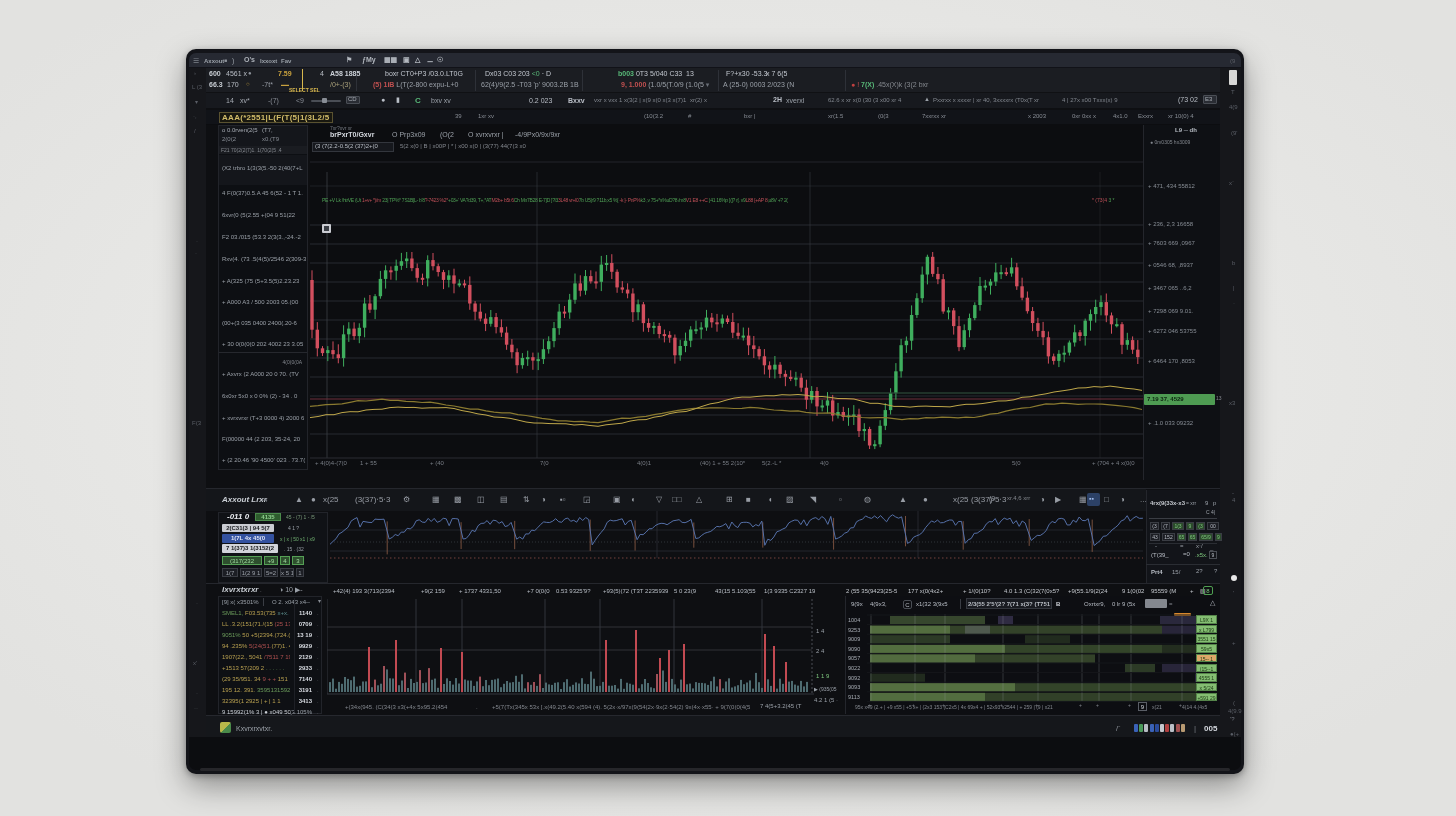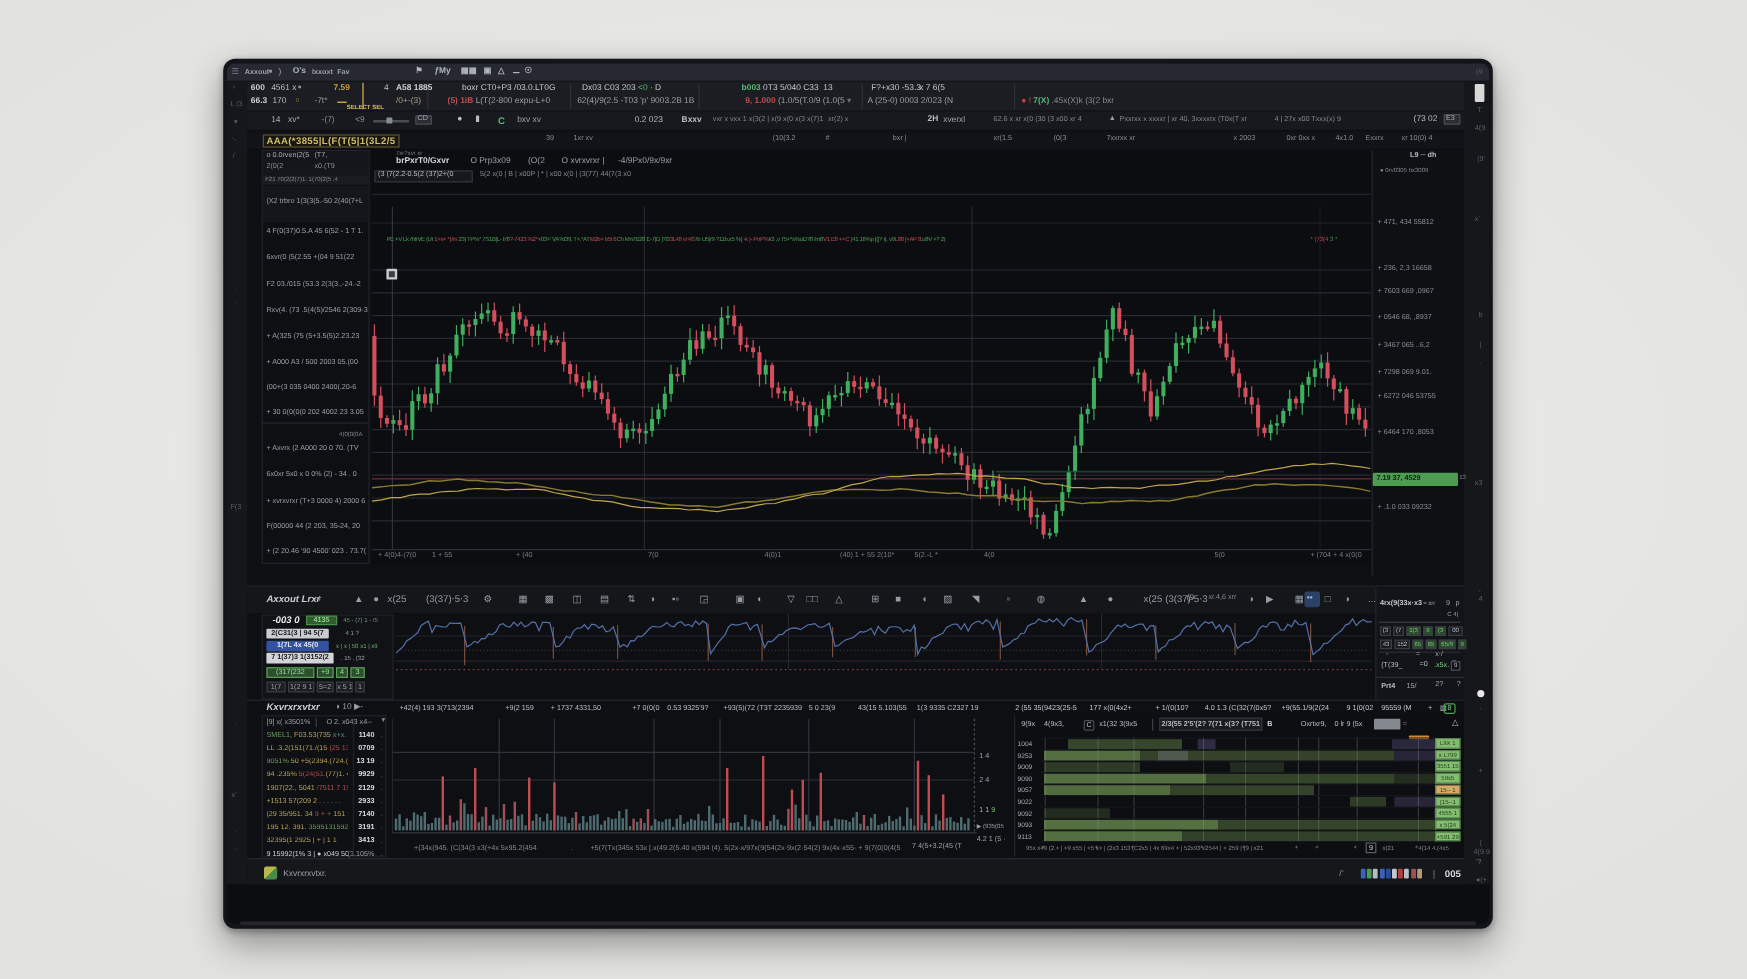--- a/index.html
+++ b/index.html
@@ -81,21 +81,21 @@
 <div style="position:absolute;left:773px;top:96px;font-size:7px;line-height:8px;color:#b9bec6;font-weight:700;white-space:nowrap;">2H</div>
 <div style="position:absolute;left:786px;top:97px;font-size:7px;line-height:8px;color:#9aa0a8;font-weight:400;white-space:nowrap;">xverxl</div>
 <div style="position:absolute;left:828px;top:97px;font-size:6px;line-height:7px;color:#82878f;font-weight:400;white-space:nowrap;">62.6 x xr x(0 (30 (3 x00 xr 4</div>
 <div style="position:absolute;left:924px;top:96px;font-size:6px;line-height:7px;color:#9aa0a8;font-weight:400;white-space:nowrap;">▲</div>
 <div style="position:absolute;left:933px;top:97px;font-size:6px;line-height:7px;color:#82878f;font-weight:400;white-space:nowrap;">Pxxrxx x xxxxr | xr 40, 3xxxxrx (T0x(T xr</div>
 <div style="position:absolute;left:1062px;top:97px;font-size:6px;line-height:7px;color:#82878f;font-weight:400;white-space:nowrap;">4 | 27x x00 Txxx(x) 9</div>
 <div style="position:absolute;left:1178px;top:96px;font-size:7px;line-height:8px;color:#b9bec6;font-weight:400;white-space:nowrap;">(73 02</div>
 <div style="position:absolute;left:1203px;top:95px;width:14px;height:9px;background:#2a2d34;border:1px solid #4a4e55;border-radius:1px;"></div>
 <div style="position:absolute;left:1205px;top:96px;font-size:6px;line-height:7px;color:#a7acb4;font-weight:400;white-space:nowrap;">E3</div>
 <div style="position:absolute;left:206px;top:110px;width:1014px;height:15px;background:#111318;border-bottom:1px solid #0c0d10;"></div>
-<div style="position:absolute;left:219px;top:112px;font-size:8px;line-height:9px;color:#d2bd6a;font-weight:700;white-space:nowrap;letter-spacing:0.3px;background:#191810;border:1px solid #5a5230;padding:0 2px;max-width:118px;overflow:hidden;">AAA(*3855|L(F(T(5|1(3L2/5</div>
+<div style="position:absolute;left:219px;top:112px;font-size:8px;line-height:9px;color:#d2bd6a;font-weight:700;white-space:nowrap;letter-spacing:0.3px;background:#191810;border:1px solid #5a5230;padding:0 2px;max-width:118px;overflow:hidden;">AAA(*2551|L(F(T(5|1(3L2/5</div>
 <div style="position:absolute;left:455px;top:113px;font-size:6px;line-height:7px;color:#888d95;font-weight:400;white-space:nowrap;">39</div>
 <div style="position:absolute;left:478px;top:113px;font-size:6px;line-height:7px;color:#888d95;font-weight:400;white-space:nowrap;">1xr xv</div>
 <div style="position:absolute;left:644px;top:113px;font-size:6px;line-height:7px;color:#888d95;font-weight:400;white-space:nowrap;">(10(3.2</div>
 <div style="position:absolute;left:688px;top:113px;font-size:6px;line-height:7px;color:#888d95;font-weight:400;white-space:nowrap;">#</div>
 <div style="position:absolute;left:744px;top:113px;font-size:6px;line-height:7px;color:#888d95;font-weight:400;white-space:nowrap;">bxr |</div>
 <div style="position:absolute;left:828px;top:113px;font-size:6px;line-height:7px;color:#888d95;font-weight:400;white-space:nowrap;">xr(1.5</div>
 <div style="position:absolute;left:878px;top:113px;font-size:6px;line-height:7px;color:#888d95;font-weight:400;white-space:nowrap;">(0(3</div>
 <div style="position:absolute;left:922px;top:113px;font-size:6px;line-height:7px;color:#888d95;font-weight:400;white-space:nowrap;">7xxrxx xr</div>
 <div style="position:absolute;left:1028px;top:113px;font-size:6px;line-height:7px;color:#888d95;font-weight:400;white-space:nowrap;">x 2003</div>
 <div style="position:absolute;left:1072px;top:113px;font-size:6px;line-height:7px;color:#888d95;font-weight:400;white-space:nowrap;">0xr 0xx x</div>
@@ -577,21 +577,21 @@
 <div style="position:absolute;left:1151px;top:552px;font-size:6px;line-height:7px;color:#b9bec6;font-weight:400;white-space:nowrap;">(T(39_</div>
 <div style="position:absolute;left:1183px;top:551px;font-size:6px;line-height:7px;color:#b9bec6;font-weight:400;white-space:nowrap;">=0</div>
 <div style="position:absolute;left:1195px;top:552px;font-size:6px;line-height:7px;color:#7ec87e;font-weight:400;white-space:nowrap;">.x5x.</div>
 <div style="position:absolute;left:1209px;top:551px;width:8px;height:8px;border:1px solid #4a4e55;font-size:5px;line-height:7px;color:#b9bec6;text-align:center;">9</div>
 <div style="position:absolute;left:1146px;top:564px;width:74px;height:1px;background:#2a2d33;"></div>
 <div style="position:absolute;left:1151px;top:569px;font-size:6px;line-height:7px;color:#b9bec6;font-weight:700;white-space:nowrap;">Prt4</div>
 <div style="position:absolute;left:1172px;top:569px;font-size:6px;line-height:7px;color:#9aa0a8;font-weight:400;white-space:nowrap;">15/</div>
 <div style="position:absolute;left:1196px;top:568px;font-size:6px;line-height:7px;color:#9aa0a8;font-weight:400;white-space:nowrap;">2?</div>
 <div style="position:absolute;left:1214px;top:568px;font-size:6px;line-height:7px;color:#9aa0a8;font-weight:400;white-space:nowrap;">?</div>
 <div style="position:absolute;left:218px;top:512px;width:110px;height:71px;background:#101216;border:1px solid #22242a;"></div>
-<div style="position:absolute;left:227px;top:512px;font-size:8px;line-height:9px;color:#e8eaee;font-weight:700;white-space:nowrap;font-style:italic;">-003 0</div>
+<div style="position:absolute;left:227px;top:512px;font-size:8px;line-height:9px;color:#e8eaee;font-weight:700;white-space:nowrap;font-style:italic;">-011 0</div>
 <div style="position:absolute;left:255px;top:513px;width:26px;height:8px;background:#2e5c2e;border:1px solid #4a8a4a;font-size:6px;line-height:7px;color:#8fd08f;text-align:center;font-weight:700;">4135</div>
 <div style="position:absolute;left:286px;top:514px;font-size:5px;line-height:6px;color:#7a9a7a;font-weight:400;white-space:nowrap;">45 - (7) 1 - /5</div>
 <div style="position:absolute;left:222px;top:524px;width:52px;height:8px;background:#caccd2;border-radius:1px;font-size:6px;line-height:8px;color:#16181c;text-align:center;font-weight:700;">2(C31(3 | 94 5(7</div>
 <div style="position:absolute;left:288px;top:525px;font-size:5px;line-height:6px;color:#9aa0a8;font-weight:400;white-space:nowrap;">4 1 ?</div>
 <div style="position:absolute;left:222px;top:534px;width:52px;height:9px;background:#3452a0;border-radius:1px;font-size:6px;line-height:9px;color:#dfe5f5;text-align:center;font-weight:700;">1(7L 4x 45(0</div>
 <div style="position:absolute;left:280px;top:536px;font-size:5px;line-height:6px;color:#6fae6f;font-weight:400;white-space:nowrap;">x | x | 50 x1 | x9</div>
 <div style="position:absolute;left:222px;top:544px;width:56px;height:9px;background:#d2d4da;border-radius:1px;font-size:6px;line-height:9px;color:#16181c;text-align:center;font-weight:700;">7 1(37)3 1(3152(2</div>
 <div style="position:absolute;left:284px;top:546px;font-size:5px;line-height:6px;color:#9aa0a8;font-weight:400;white-space:nowrap;">. 15 . (32</div>
 <div style="position:absolute;left:222px;top:556px;width:40px;height:9px;background:#2e4f2e;border:1px solid #55a055;font-size:6px;line-height:8px;color:#9fdc9f;text-align:center;overflow:hidden;white-space:nowrap;">(317(232</div>
 <div style="position:absolute;left:264px;top:556px;width:14px;height:9px;background:#2e4f2e;border:1px solid #55a055;font-size:6px;line-height:8px;color:#9fdc9f;text-align:center;overflow:hidden;white-space:nowrap;">+9</div>
@@ -638,21 +638,21 @@
 <div style="position:absolute;left:963px;top:588px;font-size:6px;line-height:7px;color:#c3c7cd;font-weight:400;white-space:nowrap;">+ 1/(0(10?</div>
 <div style="position:absolute;left:1004px;top:588px;font-size:6px;line-height:7px;color:#c3c7cd;font-weight:400;white-space:nowrap;">4.0 1.3 (C(32(7(0x5?</div>
 <div style="position:absolute;left:1068px;top:588px;font-size:6px;line-height:7px;color:#c3c7cd;font-weight:400;white-space:nowrap;">+9(55.1/9(2(24</div>
 <div style="position:absolute;left:1122px;top:588px;font-size:6px;line-height:7px;color:#c3c7cd;font-weight:400;white-space:nowrap;">9 1(0(02</div>
 <div style="position:absolute;left:1151px;top:588px;font-size:6px;line-height:7px;color:#c3c7cd;font-weight:400;white-space:nowrap;">95559 (M</div>
 <div style="position:absolute;left:1190px;top:588px;font-size:6px;line-height:7px;color:#c3c7cd;font-weight:400;white-space:nowrap;">+</div>
 <div style="position:absolute;left:1200px;top:588px;font-size:6px;line-height:7px;color:#c3c7cd;font-weight:400;white-space:nowrap;">▧</div>
 <div style="position:absolute;left:1203px;top:586px;width:10px;height:9px;border:1px solid #4f9f52;border-radius:2px;font-size:6px;line-height:8px;color:#7ec87e;text-align:center;">8</div>
 <div style="position:absolute;left:206px;top:583px;width:1014px;height:1px;background:#25272d;"></div>
 <div style="position:absolute;left:218px;top:596px;width:104px;height:118px;background:#0e1014;border:1px solid #22242a;"></div>
-<div style="position:absolute;left:222px;top:585px;font-size:8px;line-height:9px;color:#c9ced4;font-weight:700;white-space:nowrap;font-style:italic;">Kxvrxrxvtxr</div>
+<div style="position:absolute;left:222px;top:585px;font-size:8px;line-height:9px;color:#c9ced4;font-weight:700;white-space:nowrap;font-style:italic;">Ixvrxtxrxr</div>
 <div style="position:absolute;left:260px;top:587px;font-size:6px;line-height:7px;color:#888d95;font-weight:400;white-space:nowrap;">.</div>
 <div style="position:absolute;left:279px;top:586px;font-size:7px;line-height:8px;color:#9aa0a8;font-weight:400;white-space:nowrap;">◑ 10 ▶-</div>
 <div style="position:absolute;left:222px;top:599px;font-size:6px;line-height:7px;color:#9aa0a8;font-weight:400;white-space:nowrap;">[9] x( x3501%</div>
 <div style="position:absolute;left:263px;top:598px;width:1px;height:8px;background:#3a3d44;"></div>
 <div style="position:absolute;left:272px;top:599px;font-size:6px;line-height:7px;color:#9aa0a8;font-weight:400;white-space:nowrap;">O 2. x043 x4--</div>
 <div style="position:absolute;left:318px;top:598px;font-size:6px;line-height:7px;color:#888d95;font-weight:400;white-space:nowrap;">▾</div>
 <div style="position:absolute;left:222px;top:610px;font-size:6px;line-height:7px;color:#b8a050;font-weight:400;white-space:nowrap;max-width:68px;overflow:hidden;"><span style="color:#6a9a5a">SMEL1,</span> F03.53(735 <span style="color:#5a8a8a">x+x. . .4</span></div>
 <div style="position:absolute;right:1144px;top:610px;font-size:6px;line-height:7px;color:#d8dce2;font-weight:700;white-space:nowrap;">1140</div>
 <div style="position:absolute;left:317px;top:611px;font-size:5px;line-height:6px;color:#777c84;font-weight:400;white-space:nowrap;">·</div>
 <div style="position:absolute;left:222px;top:621px;font-size:6px;line-height:7px;color:#b8a050;font-weight:400;white-space:nowrap;max-width:68px;overflow:hidden;">LL .3.2(151(71./(15 <span style="color:#b05050">(25 131.</span></div>

